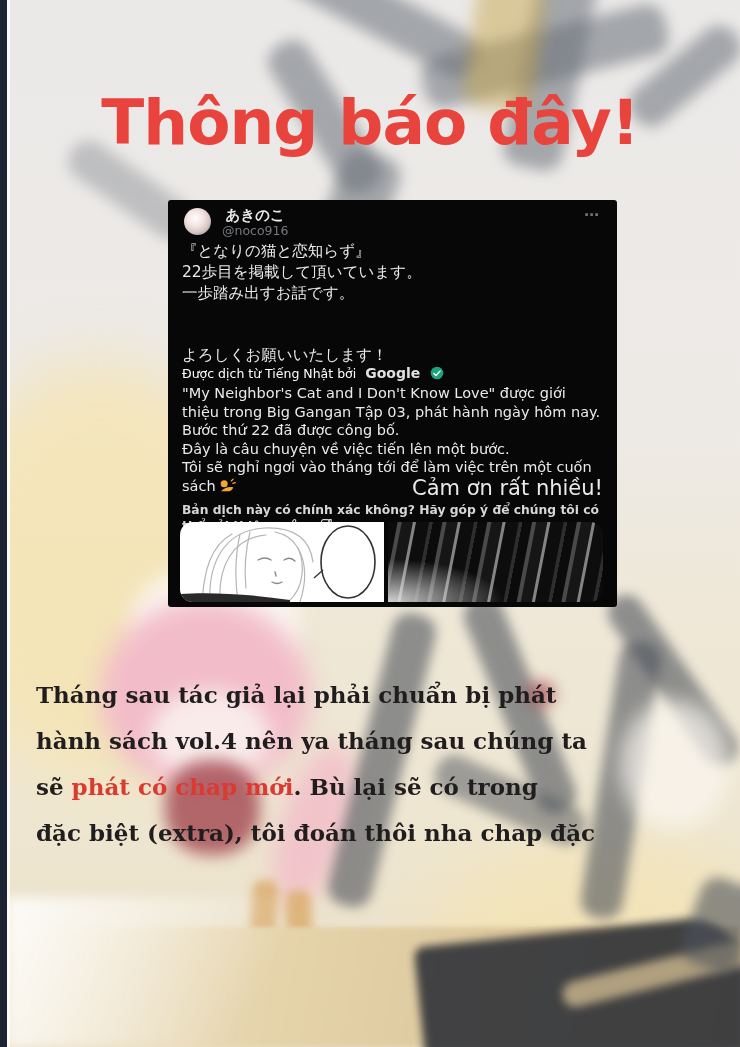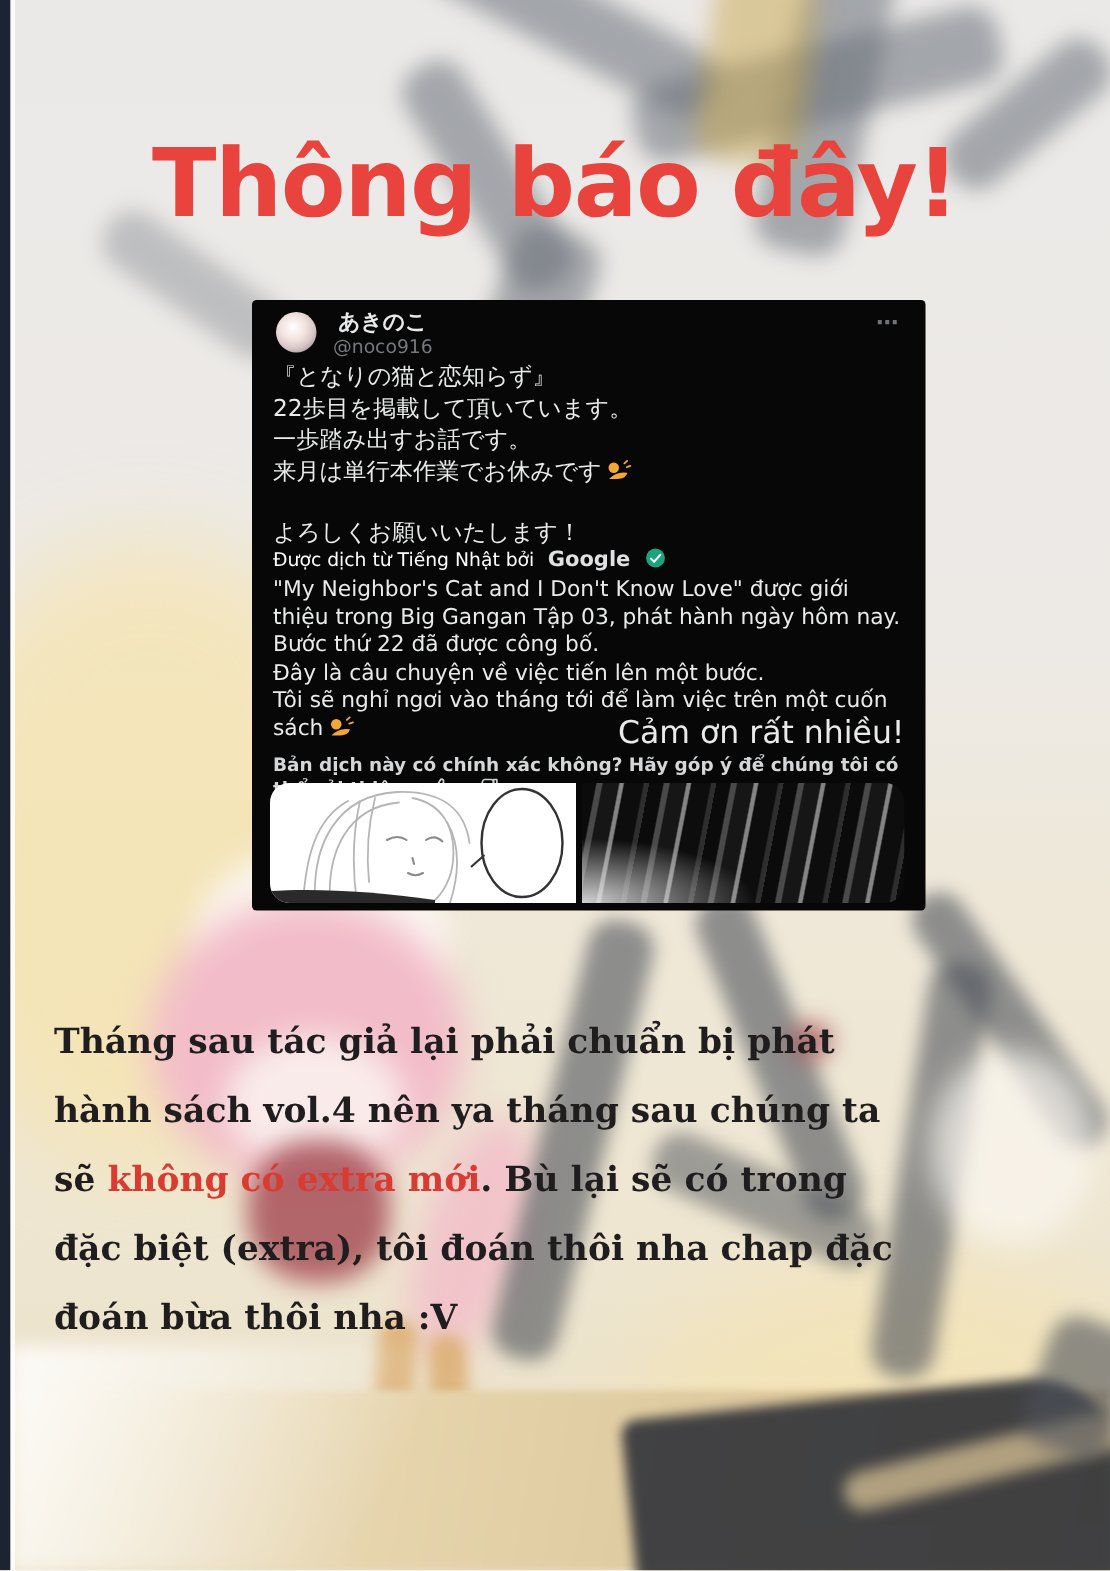--- a/index.html
+++ b/index.html
@@ -127,25 +127,20 @@
         <div class="tw-name">あきのこ</div>
         <div class="tw-handle">@noco916</div>
       </div>
       <div class="more">⋯</div>
     </div>
 
     <div class="tw-abs ja-block">
       <div>『となりの猫と恋知らず』</div>
       <div>22歩目を掲載して頂いています。</div>
       <div>一歩踏み出すお話です。</div>
-      <div><span>来月は単行本作業でお休みです</span><span class="bow-icon"><svg viewBox="0 0 20 18" width="17" height="15">
-              <circle cx="6" cy="7" r="4.2" fill="#f5a733"></circle>
-              <path d="M2.2 16 Q8 9.5 17 11 Q15.5 16 9 16 Z" fill="#f5a733"></path>
-              <path d="M14.5 3.5 l2.2-2 M16.5 6.5 l2.8-1" stroke="#f5a733" stroke-width="1.5" fill="none" stroke-linecap="round"></path>
-            </svg></span></div>
     </div>
 
     <div class="tw-abs greeting">よろしくお願いいたします！</div>
 
     <div class="tw-abs attr">
       <span class="pre">Được dịch từ Tiếng Nhật bởi</span>
       <span class="brand">Google</span>
       <span class="badge"><svg viewBox="0 0 20 20" width="14" height="14">
             <circle cx="10" cy="10" r="9" fill="#1ba37e"></circle>
             <path d="M5.6 10.6 l3 3 L14.6 7" stroke="#fff" stroke-width="2" fill="none" stroke-linecap="round" stroke-linejoin="round"></path>
@@ -201,19 +196,18 @@
         </svg>
       </div>
       <div class="panel-right"></div>
     </div>
   </div>
 
   <div class="announce">
     <div>Tháng sau tác giả lại phải chuẩn bị phát</div>
     <div>hành sách vol.4 nên ya tháng sau chúng ta</div>
     <div>
-      <span>sẽ </span><span style="color:#d93a31;">không có extra mới</span><span>. Bù lại sẽ có trong</span>
+      <span>sẽ </span><span style="color:#d93a31;">phát có chap mới</span><span>. Bù lại sẽ có trong</span>
     </div>
     <div>đặc biệt (extra), tôi đoán thôi nha chap đặc</div>
-    <div>đoán bừa thôi nha :V</div>
   </div>
 
 </div>
 
 </body></html>

